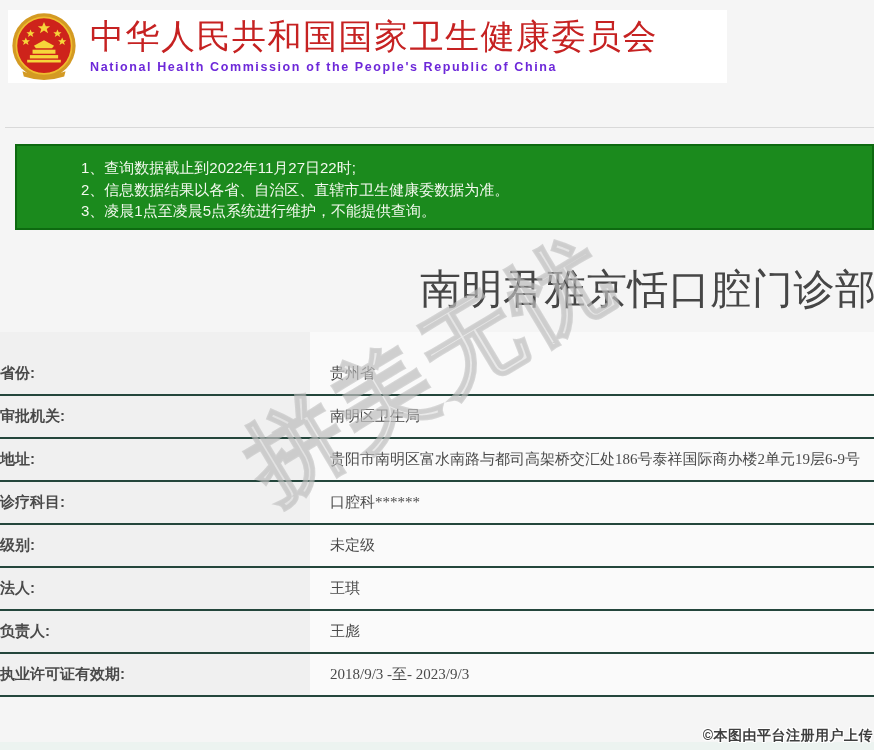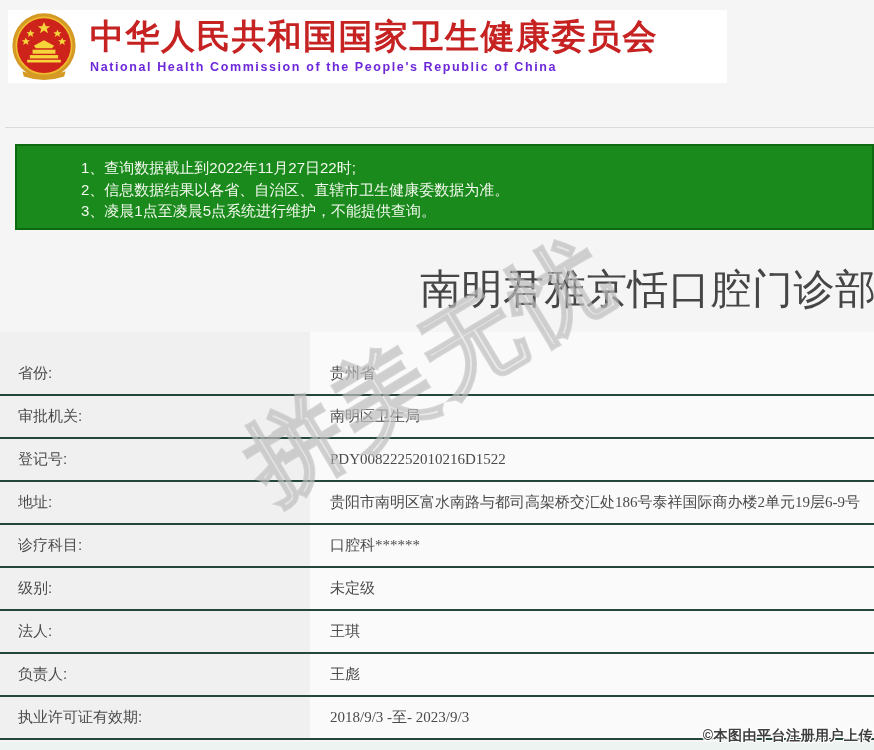--- a/index.html
+++ b/index.html
@@ -14,21 +14,21 @@
   .page { position:absolute; inset:0; width:874px; height:750px; }
 
   
   .banner {
     position:absolute; left:8px; top:10px; width:719px; height:73px;
     background:#ffffff; display:flex; align-items:center;
   }
   .emblem { width:68px; height:70px; margin-left:2px; flex:0 0 auto; }
   .banner-titles { margin-left:12px; }
   .banner-cn {
-    font-size:34px; font-weight:bold; letter-spacing:1.5px;
+    font-size:34px; font-weight:normal; letter-spacing:1.5px;
     color:#c62222; line-height:1.05; white-space:nowrap;
   }
   .banner-en {
     font-size:12.5px; font-weight:bold; letter-spacing:1.6px;
     color:#6d28d9; margin-top:5px; white-space:nowrap;
   }
   .divider {
     position:absolute; left:5px; top:127px; width:869px; height:0;
     border-top:1px solid #d9d9d9;
   }
@@ -60,22 +60,22 @@
     transform:rotate(-31deg);
     z-index:3; pointer-events:none;
   }
 
   
   .license-table { position:absolute; left:0; top:332px; width:874px; z-index:1; }
   .row { display:flex; width:874px; height:43px; border-bottom:2px solid #24463c; }
   .row.spacer { height:21px; border-bottom:none; }
   .cell-label {
     width:310px; flex:0 0 310px; background:#f0f0f0;
-    display:flex; align-items:center; padding-left:18px;
-    font-size:15px; font-weight:normal; color:#4a4a4a;
+    display:flex; align-items:center; 
+    font-size:15px; font-weight:bold; color:#4a4a4a;
   }
   .cell-value {
     flex:1; background:#fafafa;
     display:flex; align-items:center; padding-left:20px;
     font-size:15px; color:#4a4a4a; white-space:nowrap; overflow:hidden;font-family:Liberation Serif, serif;
   }
 
   
   .bottom-strip {
     position:absolute; left:0; top:742px; width:874px; height:8px;
@@ -141,24 +141,20 @@
     <div>
         <div class="row">
         <div class="cell-label">省份:</div>
         <div class="cell-value">贵州省</div>
       </div>
         <div class="row">
         <div class="cell-label">审批机关:</div>
         <div class="cell-value">南明区卫生局</div>
       </div>
         <div class="row">
-        <div class="cell-label">登记号:</div>
-        <div class="cell-value">PDY00822252010216D1522</div>
-      </div>
-        <div class="row">
         <div class="cell-label">地址:</div>
         <div class="cell-value">贵阳市南明区富水南路与都司高架桥交汇处186号泰祥国际商办楼2单元19层6-9号</div>
       </div>
         <div class="row">
         <div class="cell-label">诊疗科目:</div>
         <div class="cell-value">口腔科******</div>
       </div>
         <div class="row">
         <div class="cell-label">级别:</div>
         <div class="cell-value">未定级</div>

